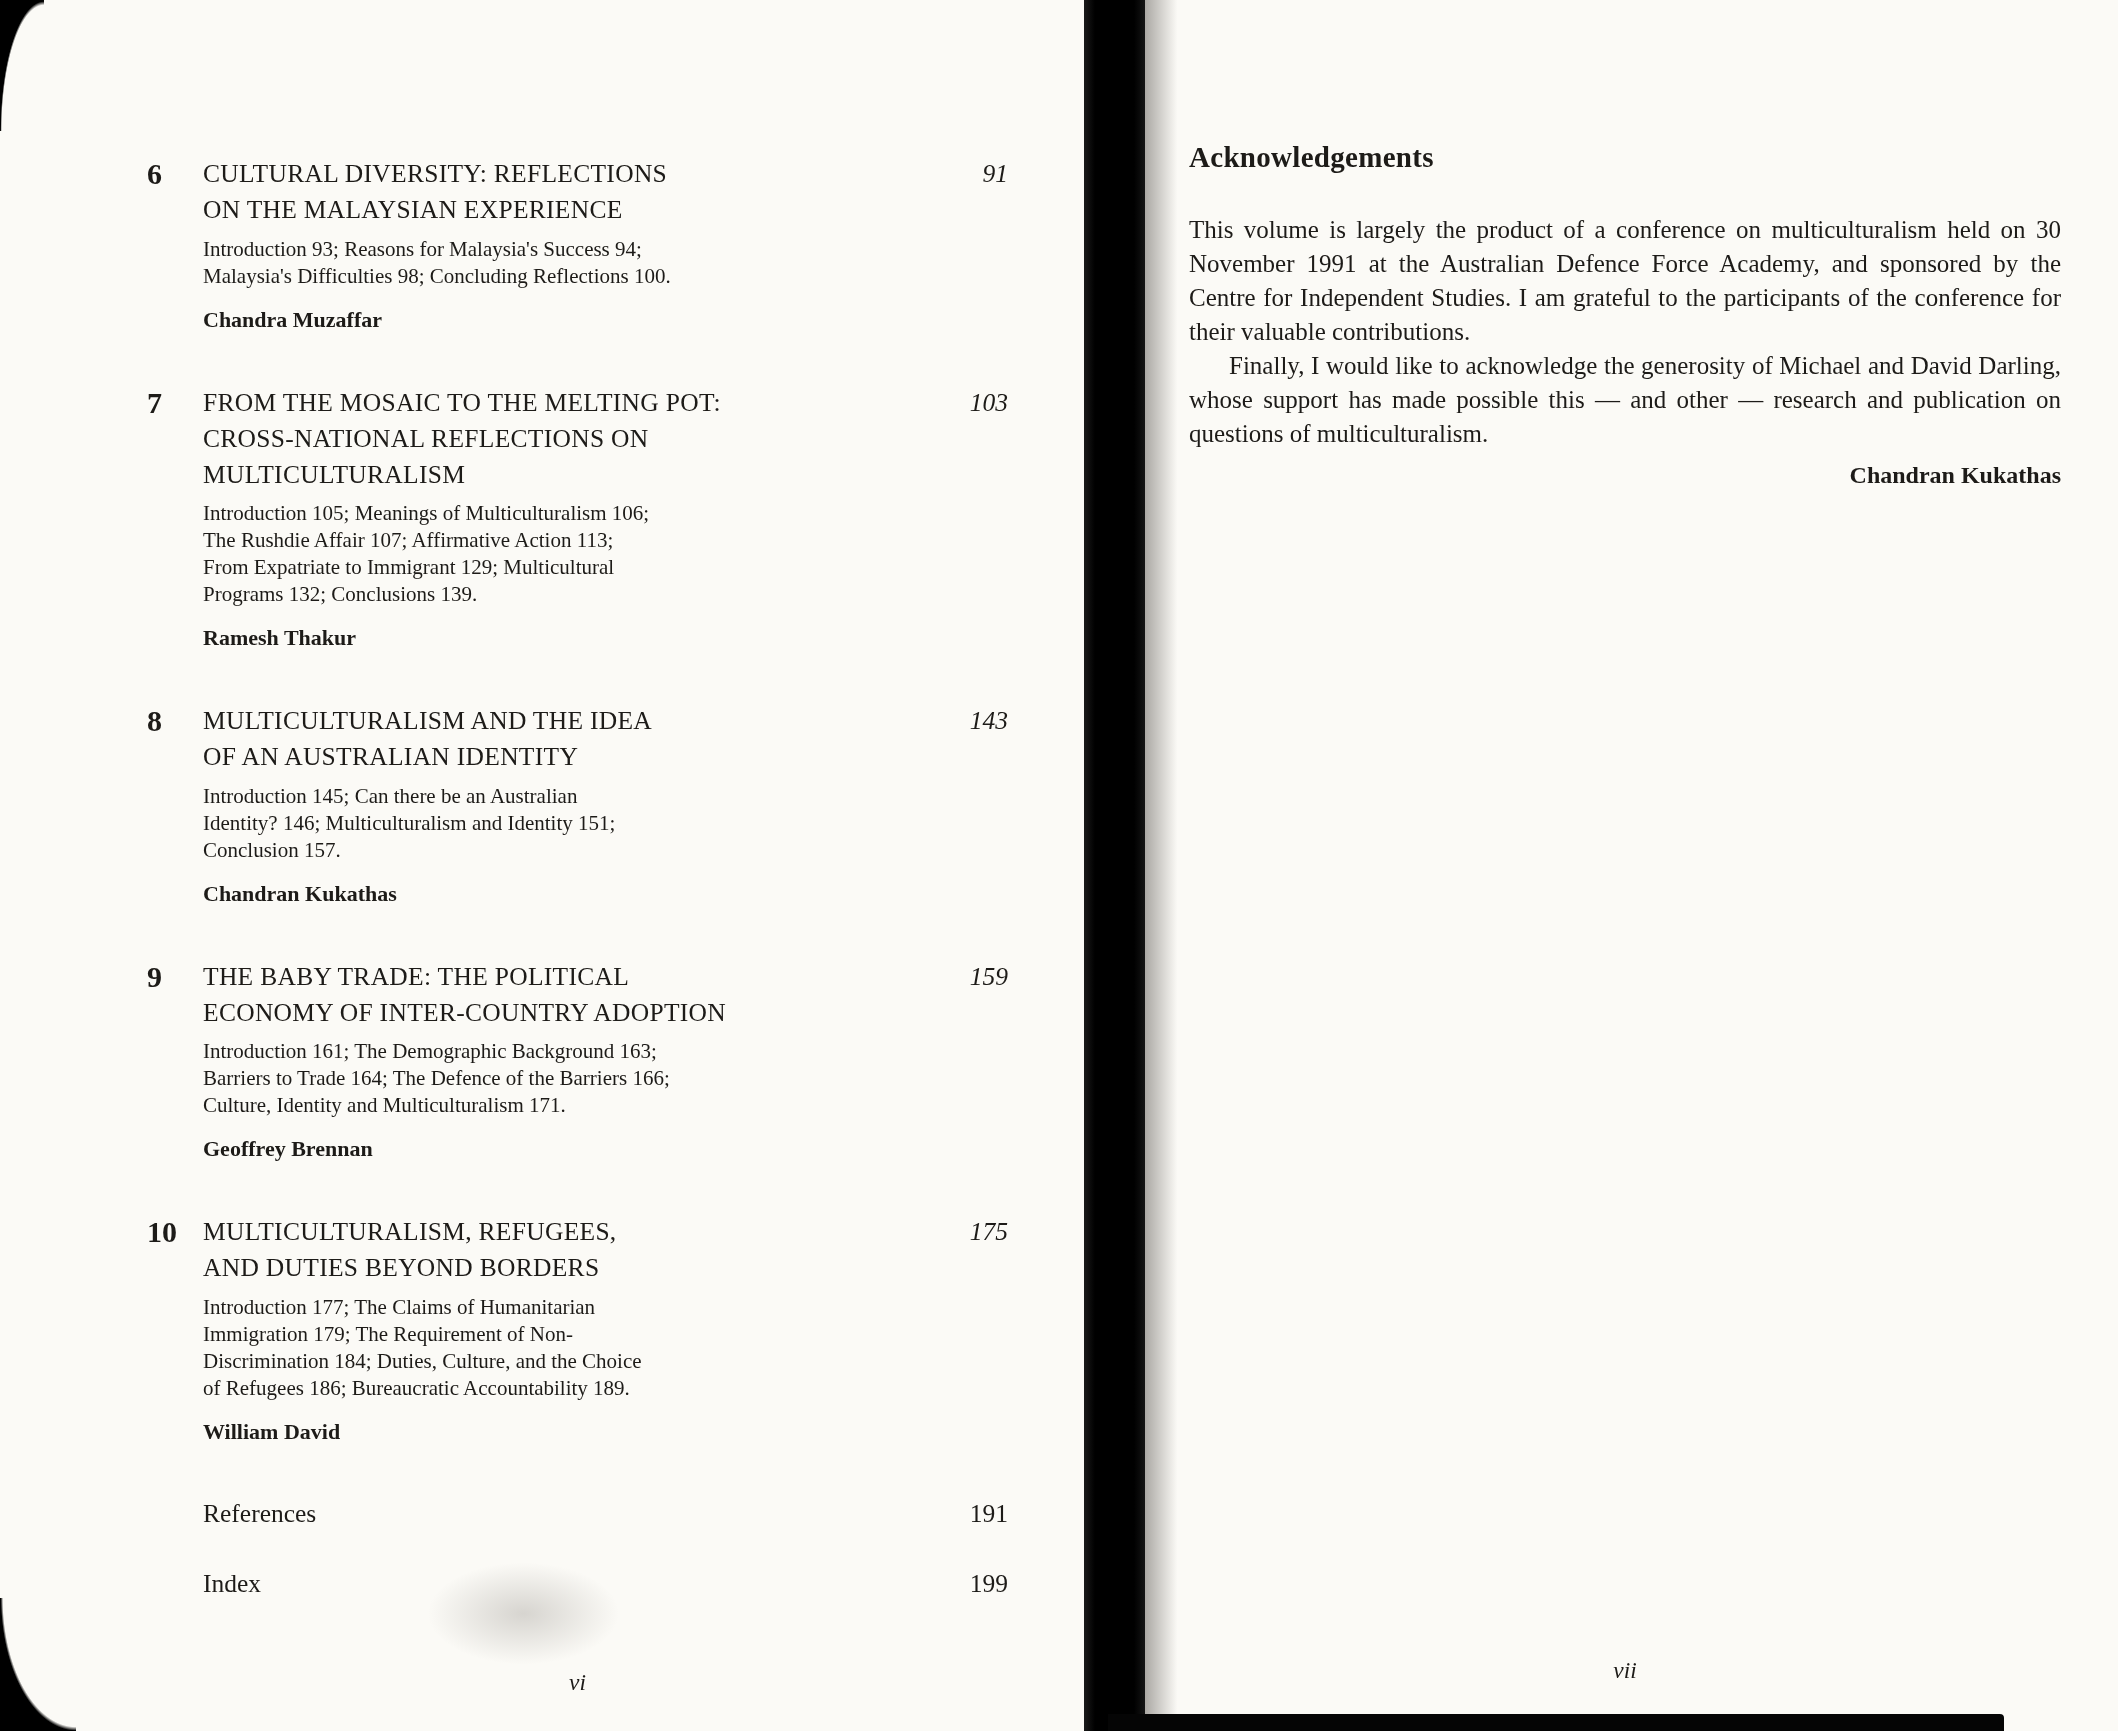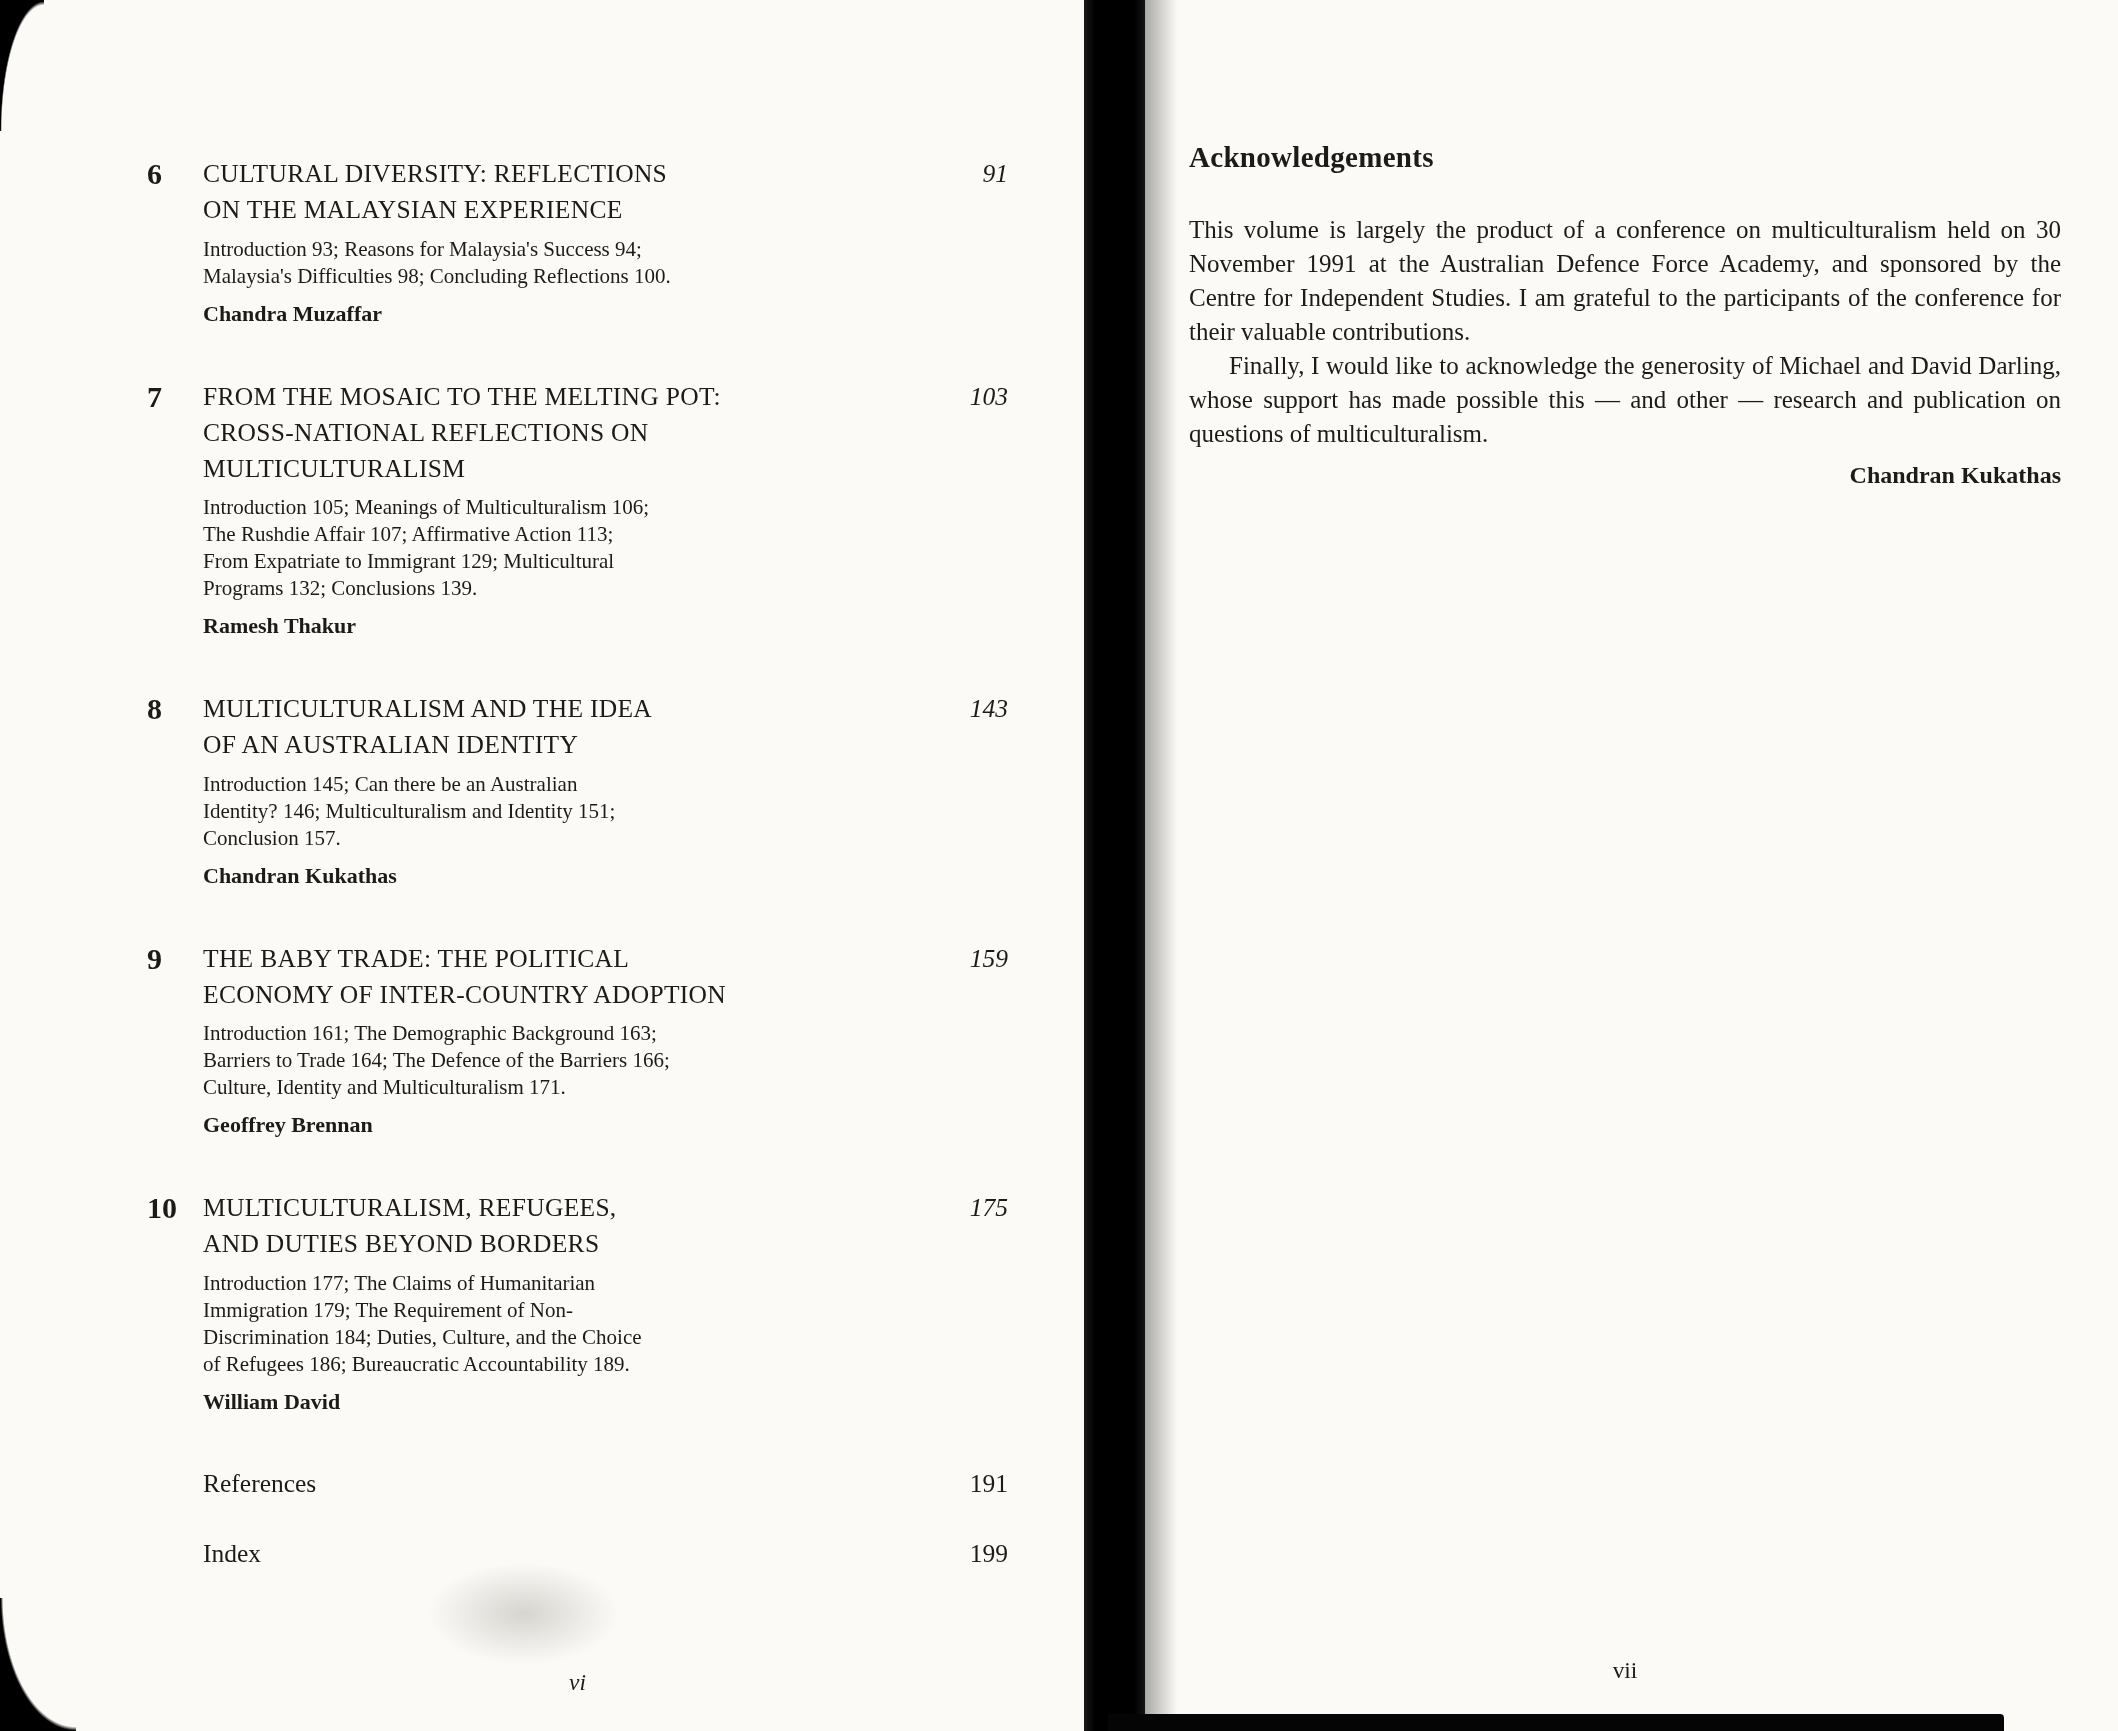--- a/index.html
+++ b/index.html
@@ -47,21 +47,21 @@
   .entry, .bm-row {
     display: grid;
     grid-template-columns: 56px 1fr 83px;
     align-items: start;
   }
   .entry { margin-bottom: 51px; }
   .num  { font-weight: bold; font-size: 30px; line-height: 36px; }
   .title { font-size: 25.5px; line-height: 36px; white-space: pre-line; letter-spacing: 0.3px; }
   .pg   { font-size: 25.5px; line-height: 36px; text-align: right; font-style: italic; }
   .sections { font-size: 21px; line-height: 27px; white-space: pre-line; margin-top: 7.6px; }
-  .author { font-size: 22px; font-weight: bold; line-height: 29px; margin-top: 9px; }
+  .author { font-size: 22px; font-weight: bold; line-height: 29px; margin-top: 15px; }
   .mid { min-width: 0; }
 
   .bm-row { font-size: 25.5px; line-height: 33px; margin-bottom: 37px; }
   .bm-label { grid-column: 2; }
   .bm-pg { grid-column: 3; text-align: right; }
   .backmatter { margin-top: 4.1px; }
 
   .folio-left {
     position: absolute; left: 147px; bottom: 36px; width: 861px;
     text-align: center; font-style: italic; font-size: 23.4px;
@@ -74,21 +74,21 @@
     letter-spacing: 0.3px; margin-bottom: 39px;
   }
   .right-content p {
     font-size: 25px; line-height: 34px; text-align: justify;
   }
   .right-content p.indent { text-indent: 40px; }
   .signature { font-size: 24px; font-weight: bold; text-align: right; margin-top: 11px; }
 
   .folio-right {
     position: absolute; left: 1189px; bottom: 48px; width: 872px;
-    text-align: center; font-size: 23.4px;
+    text-align: center; font-style: italic; font-size: 23.4px;
   }
 </style>
 </head>
 <body>
 
 <div class="scan">
 
   <div class="corner-tl"></div>
   <div class="corner-bl"></div>
   <div class="gutter"></div>

